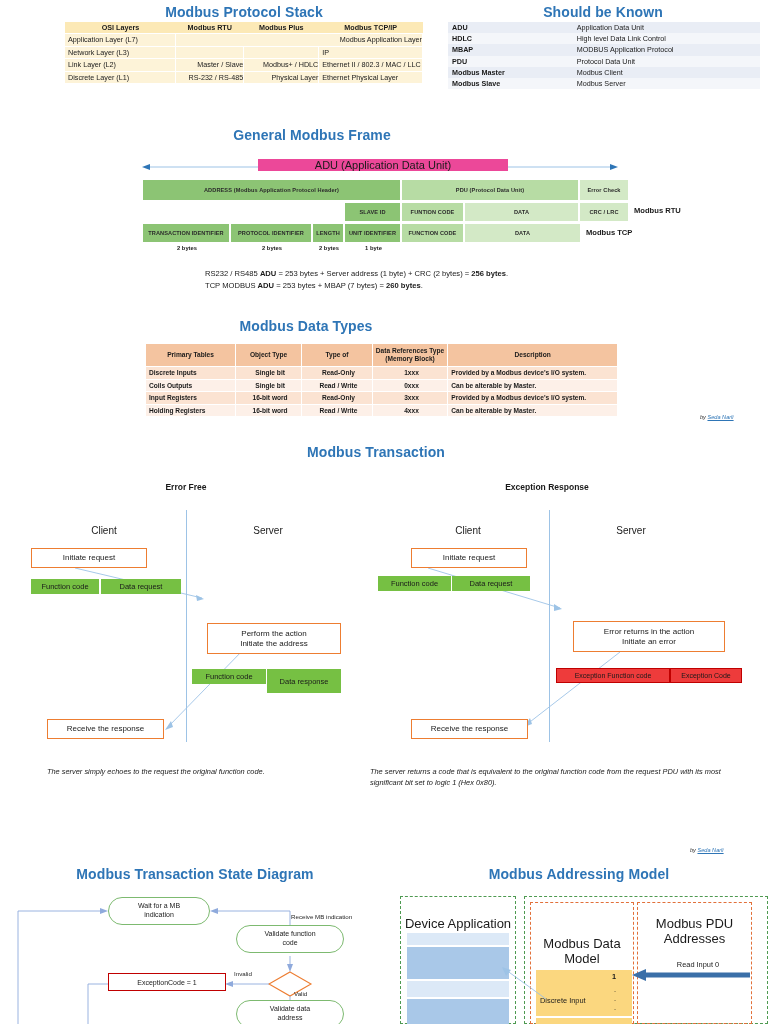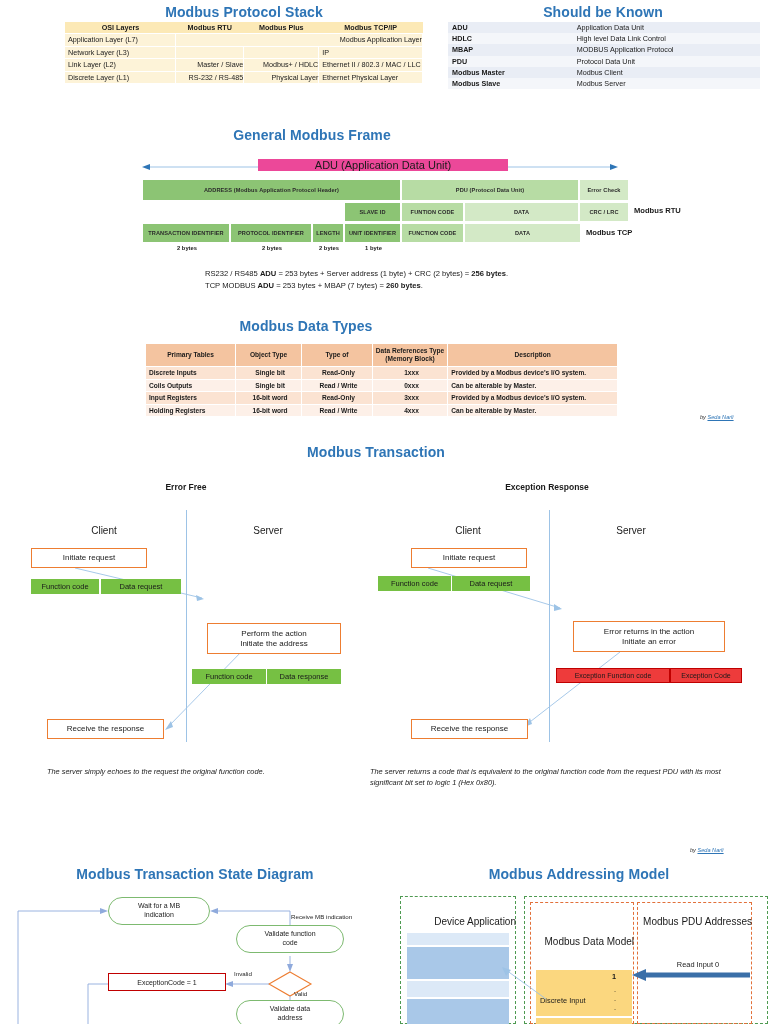--- a/index.html
+++ b/index.html
@@ -114,21 +114,21 @@
   .excBox{
     position:absolute;border:1.4px solid #C00000;background:#ffffff;
     font-size:7px;display:flex;align-items:center;justify-content:center;
     box-sizing:border-box;
   }
   .edgeLbl{position:absolute;font-size:6.2px;color:#262626;}
 
   
   .dash-green{position:absolute;border:1.3px dashed #4E9A51;box-sizing:border-box;}
   .dash-orange{position:absolute;border:1.3px dashed #E2703A;box-sizing:border-box;}
-  .amLbl{position:absolute;font-size:10px;text-align:right;}
+  .amLbl{position:absolute;font-size:13px;text-align:center;}
   .appband{position:absolute;}
   .yelband{position:absolute;background:#FBD77F;}
 
   .byline{position:absolute;font-size:5.6px;font-style:italic;color:#333;}
   .byline a{color:#2E75B6;}
 </style>
 </head>
 <body>
 
 <div class="sec-title abs" style="left:65px;top:4px;width:358px;">Modbus Protocol Stack</div>
@@ -324,21 +324,21 @@
   <span>Initiate request</span>
 </div>
 <div class="pill pg" style="left:31px;top:579px;width:68px;height:15px;">Function code</div>
 <div class="pill pg" style="left:101px;top:579px;width:80px;height:15px;">Data request</div>
 
 <div class="sbox" style="left:207px;top:623px;width:134px;height:31px;">
   <span>Perform the action</span>
   <span>Initiate the address</span>
 </div>
 <div class="pill pg" style="left:192px;top:669px;width:74px;height:15px;">Function code</div>
-<div class="pill pg" style="left:267px;top:669px;width:74px;height:15px;text-align:center;">Data response</div>
+<div class="pill pg" style="left:267px;top:669px;width:74px;height:24px;text-align:center;">Data response</div>
 
 <div class="sbox" style="left:47px;top:719px;width:117px;height:20px;">
   <span>Receive the response</span>
 </div>
 
 <svg class="abs" style="left:384px;top:440px;width:384px;height:320px;">
   <line x1="44" y1="128" x2="176" y2="168" stroke="#9DC3E6" stroke-width="0.9"></line>
   <polygon points="178,169 170,164 170,171" fill="#9DC3E6"></polygon>
   <line x1="236" y1="212" x2="142" y2="285" stroke="#9DC3E6" stroke-width="0.9"></line>
   <polygon points="140,287 148,284 146,278" fill="#9DC3E6"></polygon>

